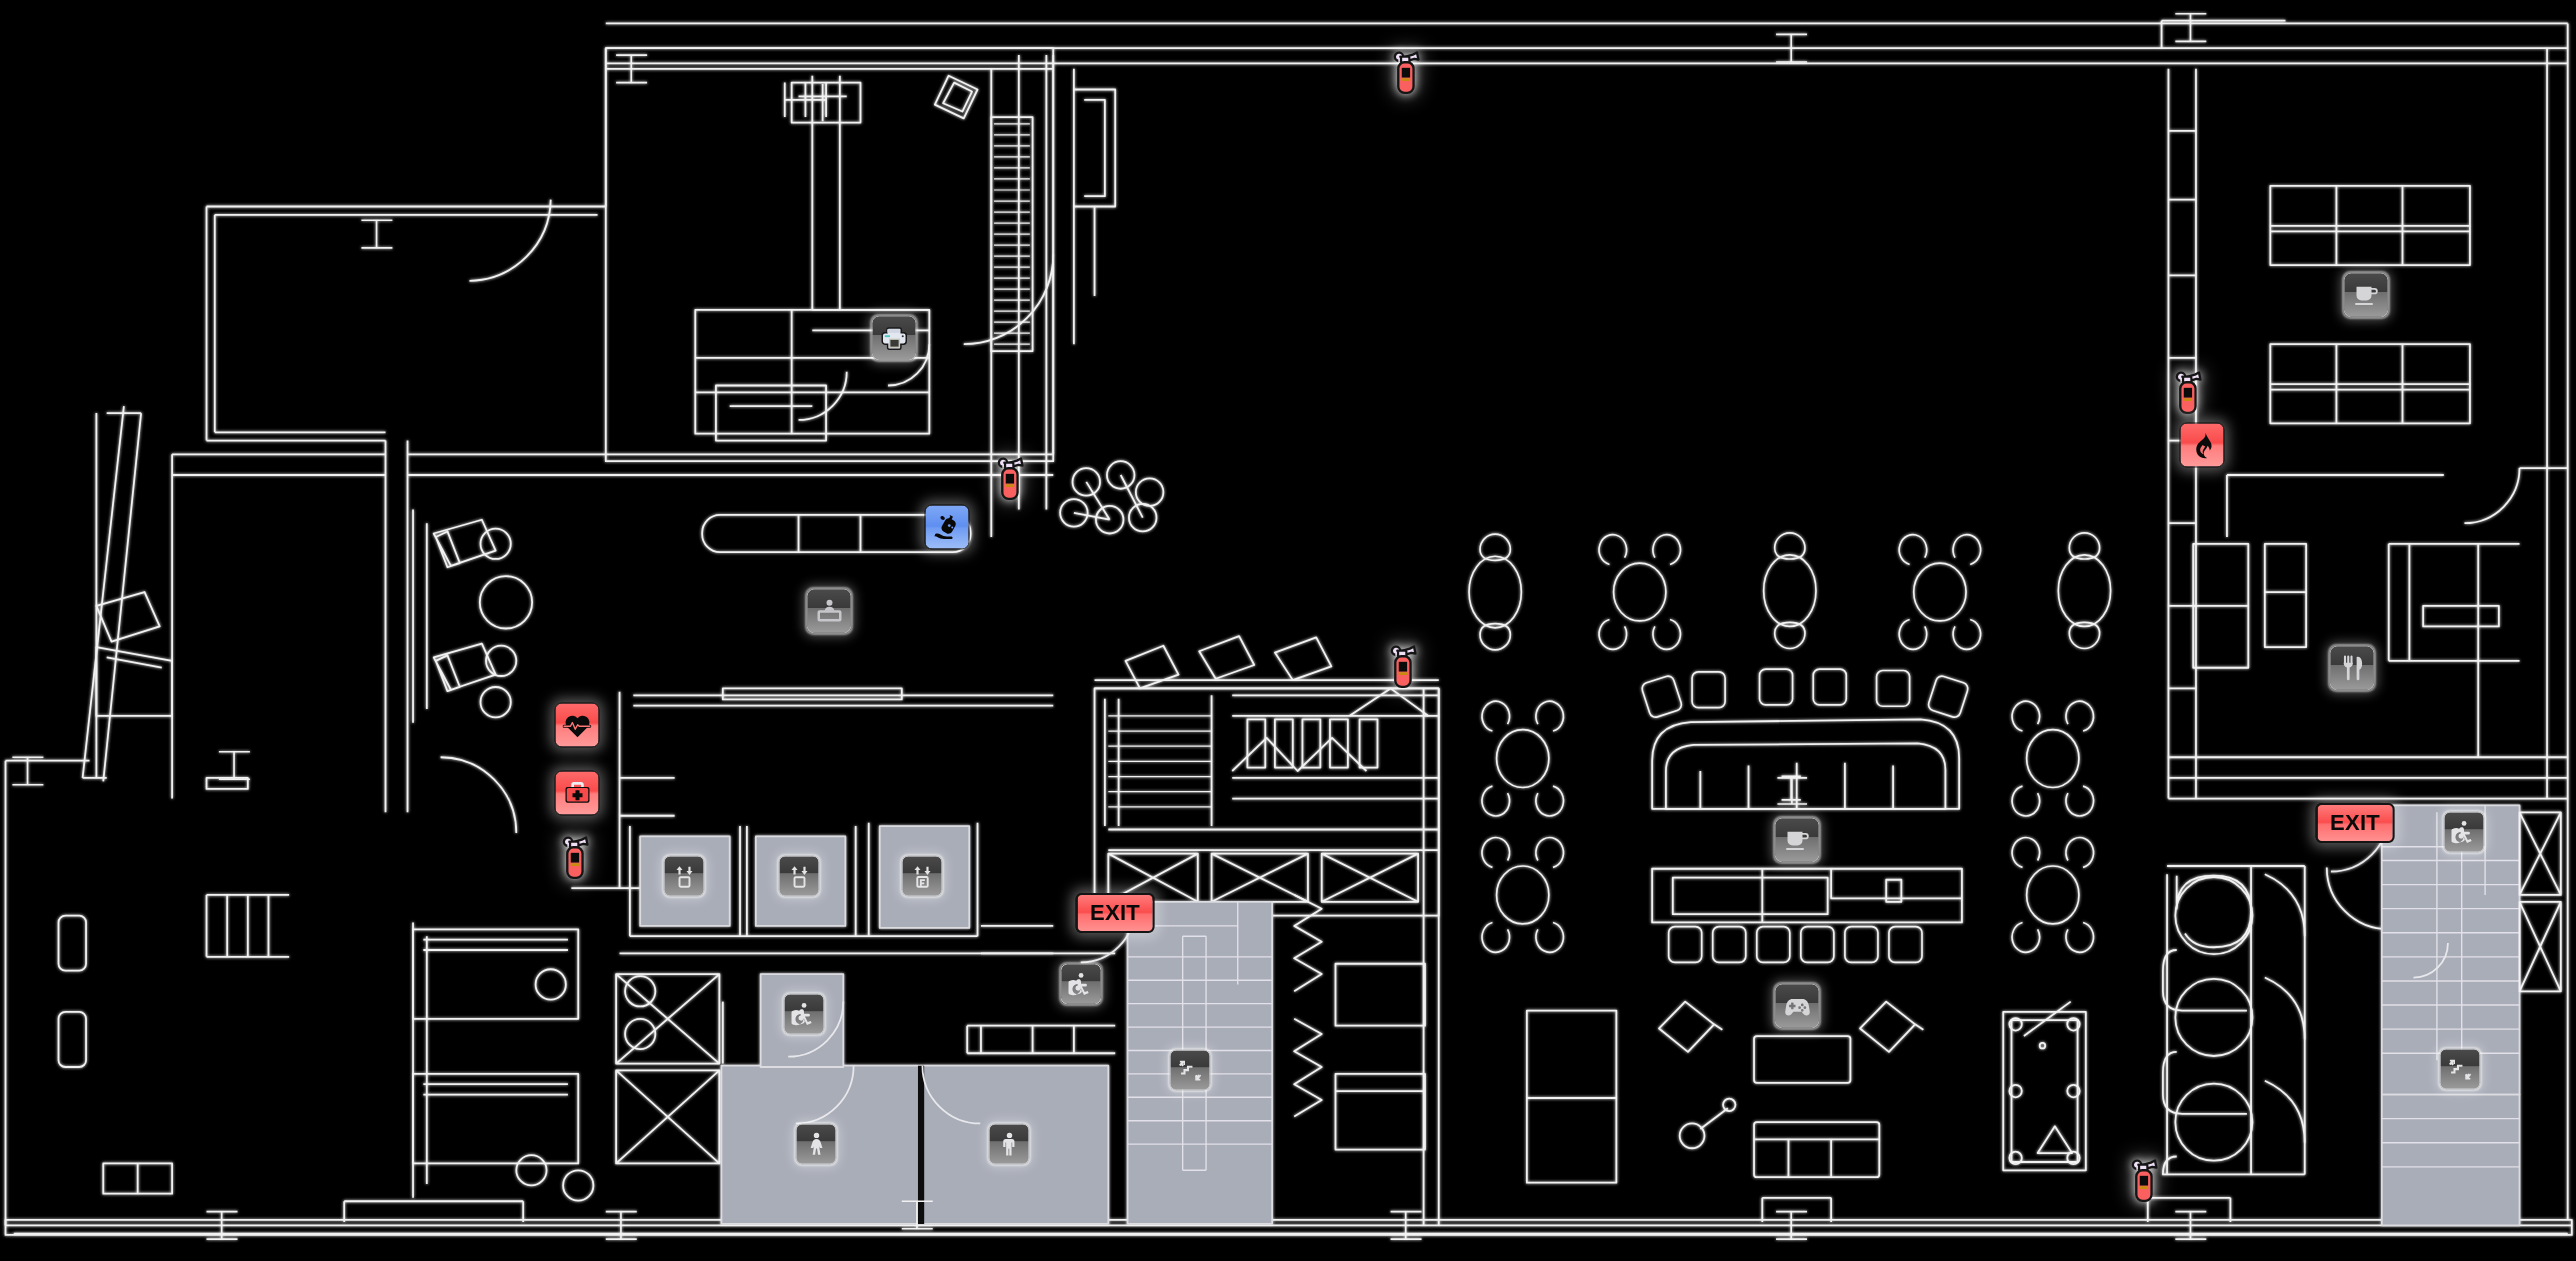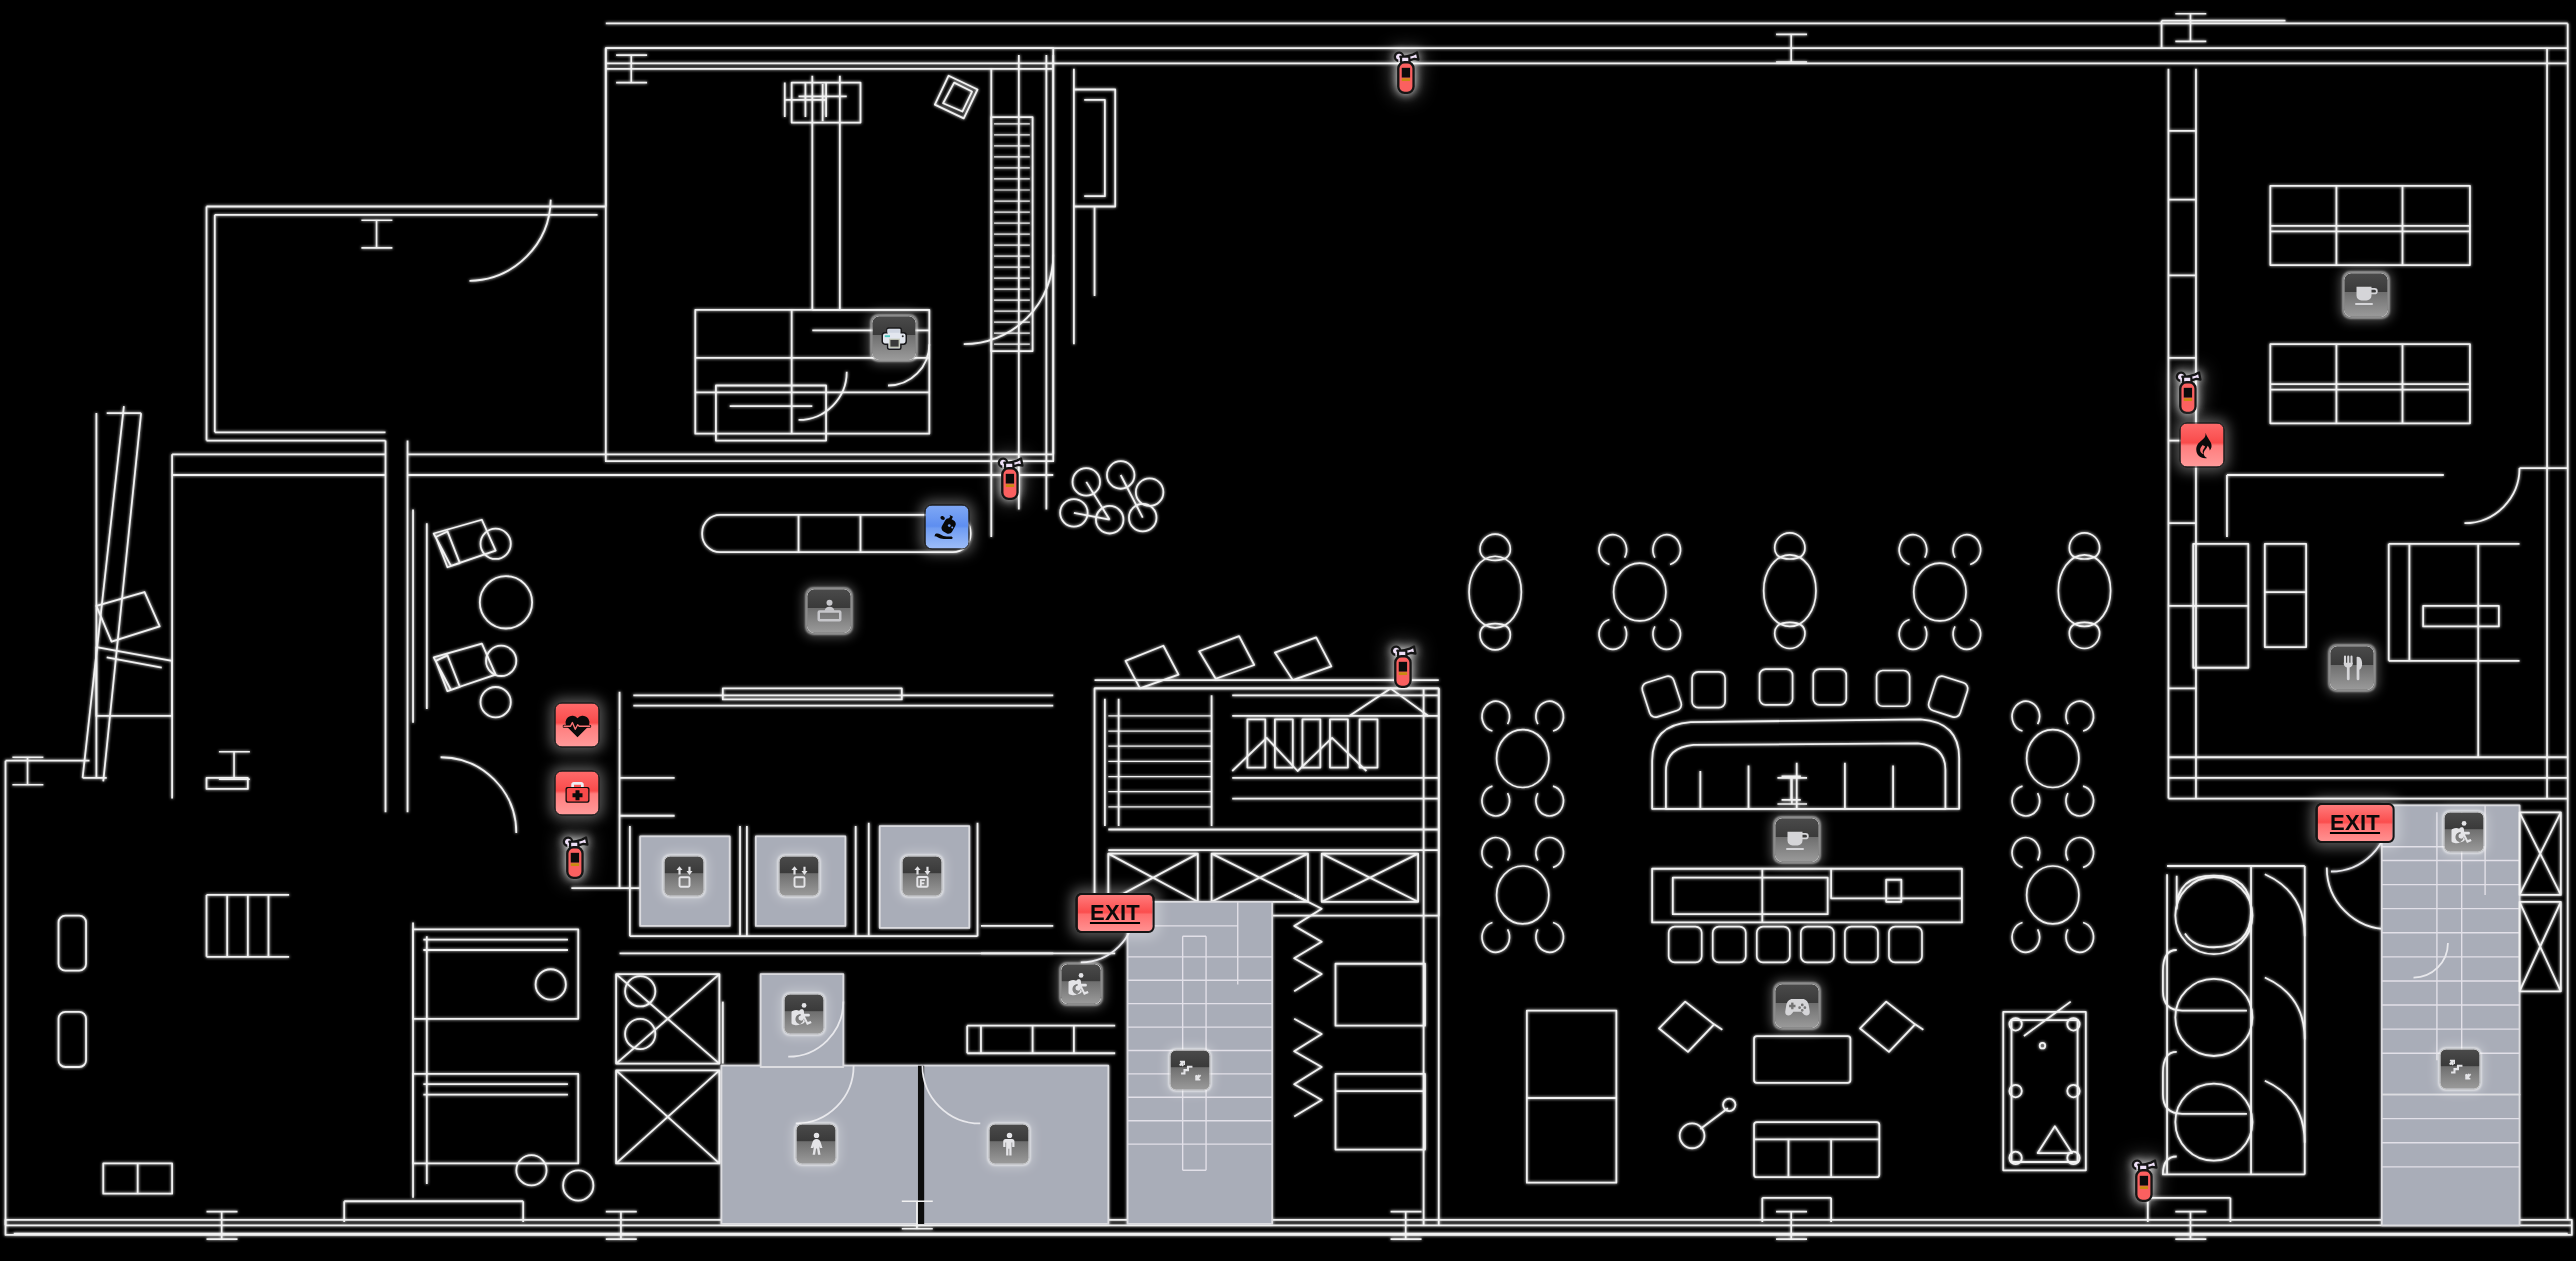--- a/index.html
+++ b/index.html
@@ -1,21 +1,21 @@
 <!DOCTYPE html>
 <html style="font-size:11px"><head>
 <meta charset="utf-8">
 <style>
   html,body{margin:0;padding:0;background:#000;}
   body{font-family:"Liberation Sans",sans-serif;}
   #plan{
     position:relative;width:2576px;height:1261px;background:#000;overflow:hidden;
   }
   #cad{position:absolute;inset:0;}
-  .marker{position:absolute;transform:translate(-50%,-50%);display:flex;align-items:center;justify-content:center;text-decoration:underline;}
+  .marker{position:absolute;transform:translate(-50%,-50%);display:flex;align-items:center;justify-content:center;}
 
   
   .badge{
     width:43px;height:43px;border-radius:7.6px;
     background:linear-gradient(180deg,#4a4a4a 0%,#3a3a3a 42%,#6f6f6f 44%,#9a9a9a 100%);
     border:1.4px solid #c9c9c9;
     box-shadow:0 0 11px 3.4px rgba(255,255,255,.30),0 0 2.1px 0.7px rgba(255,255,255,.5);
     display:flex;align-items:center;justify-content:center;
   }
   .badge svg{width:30px;height:30px;display:block;}

